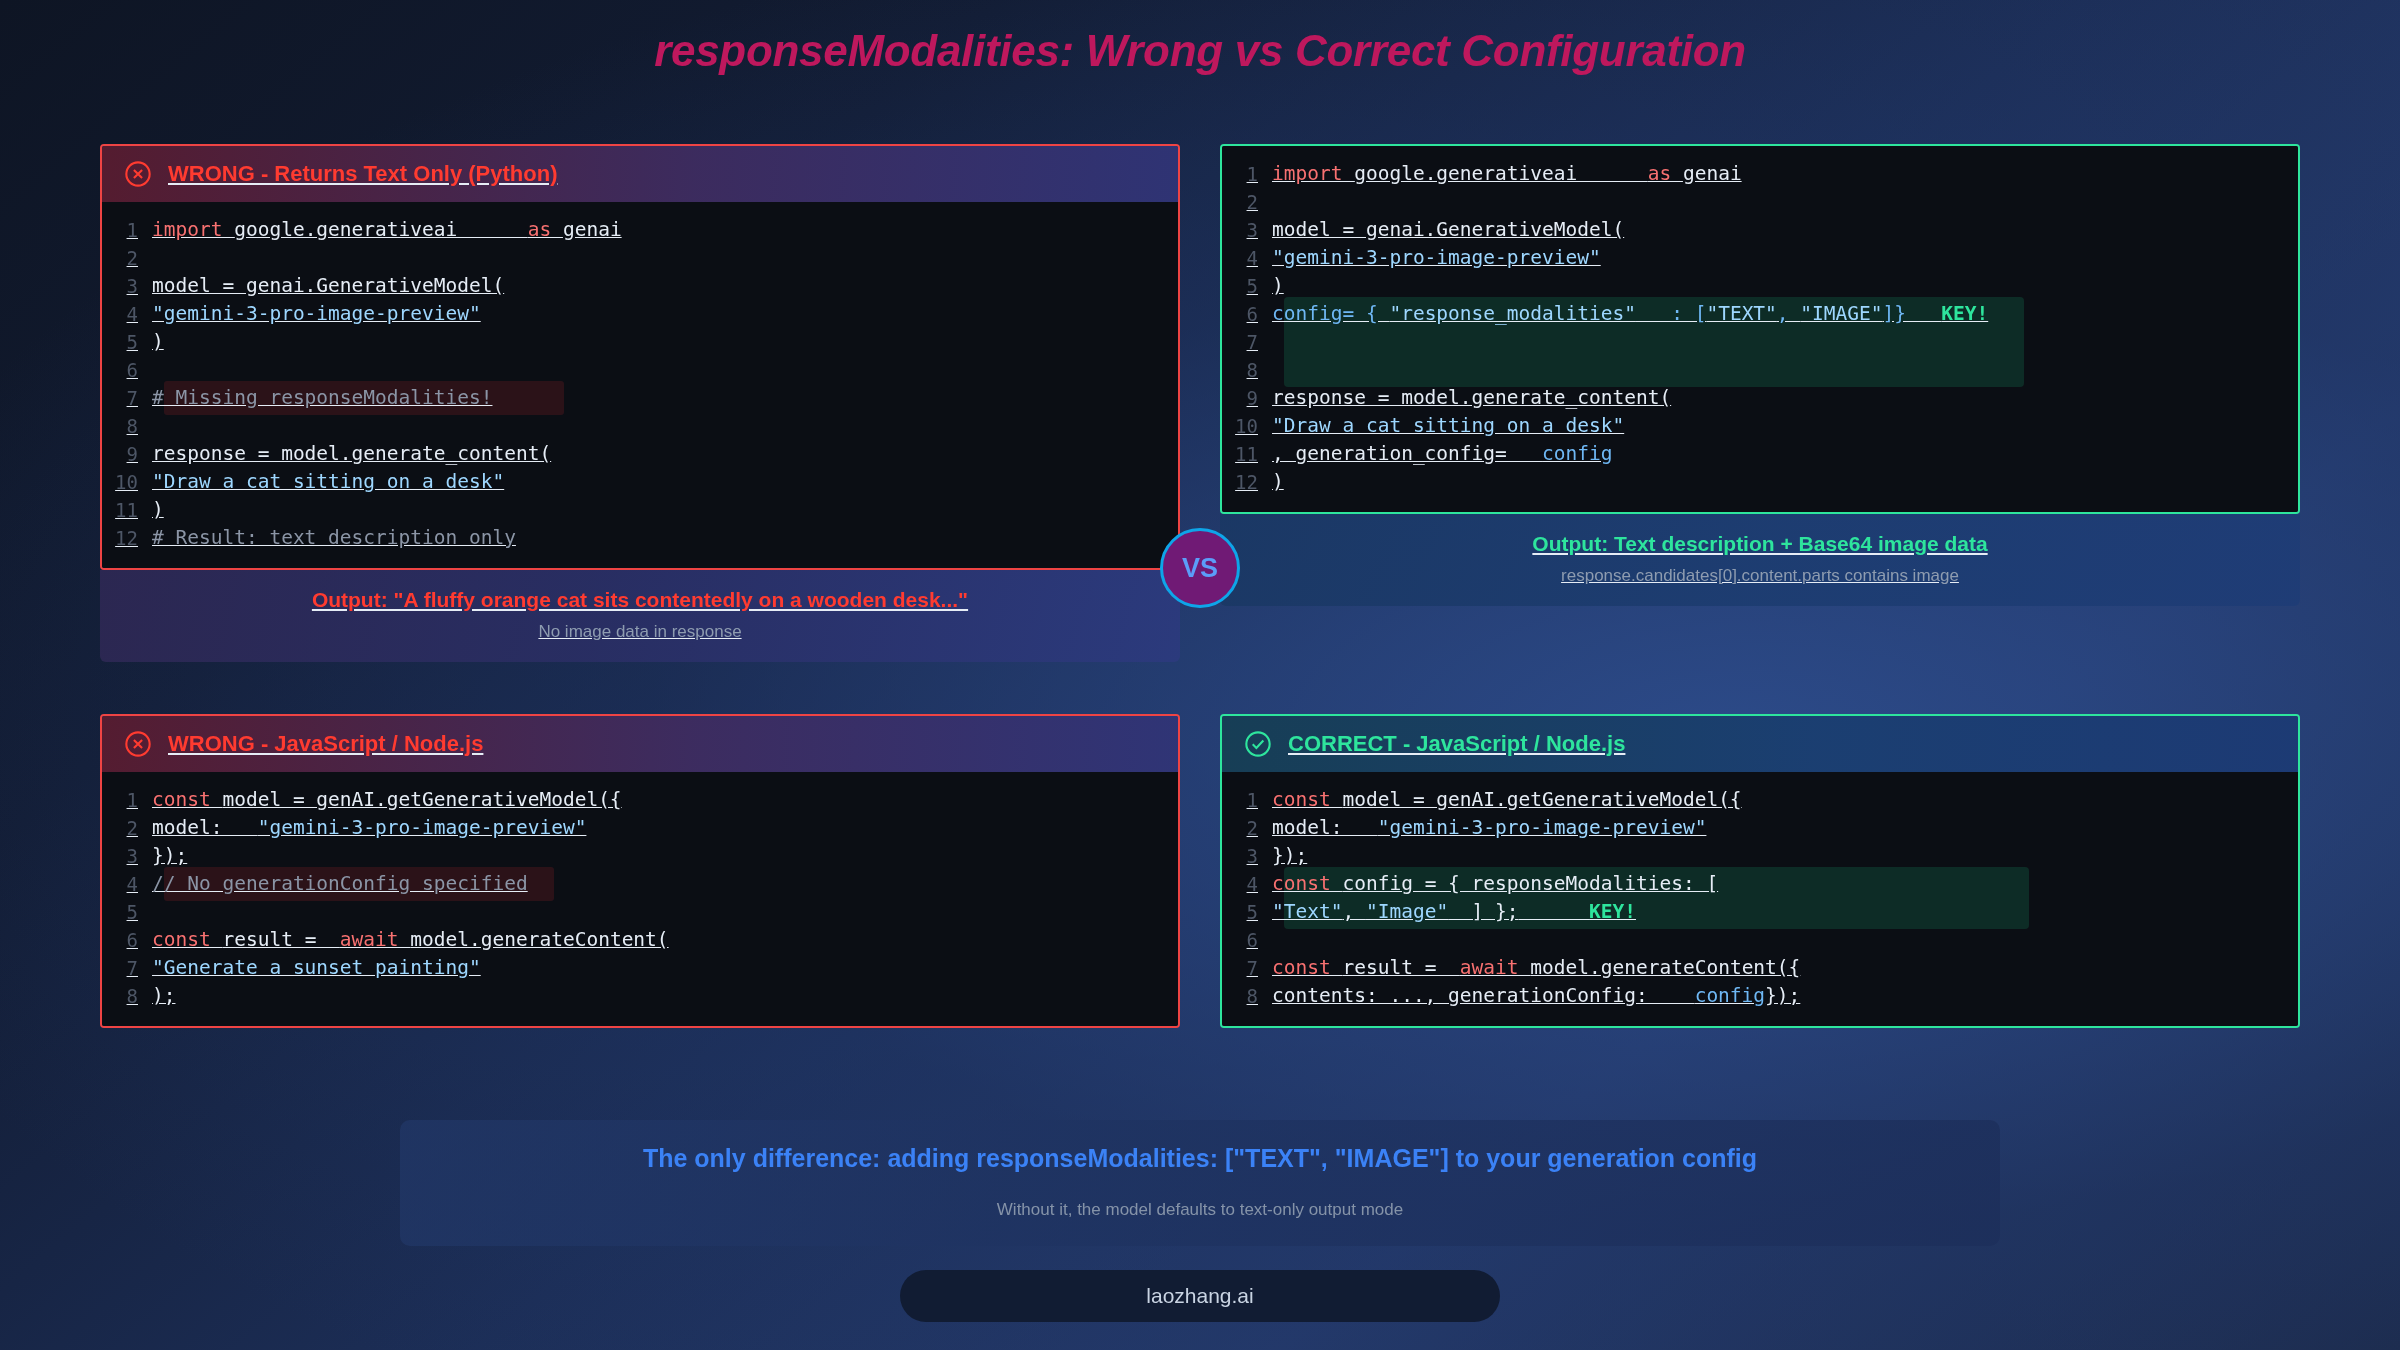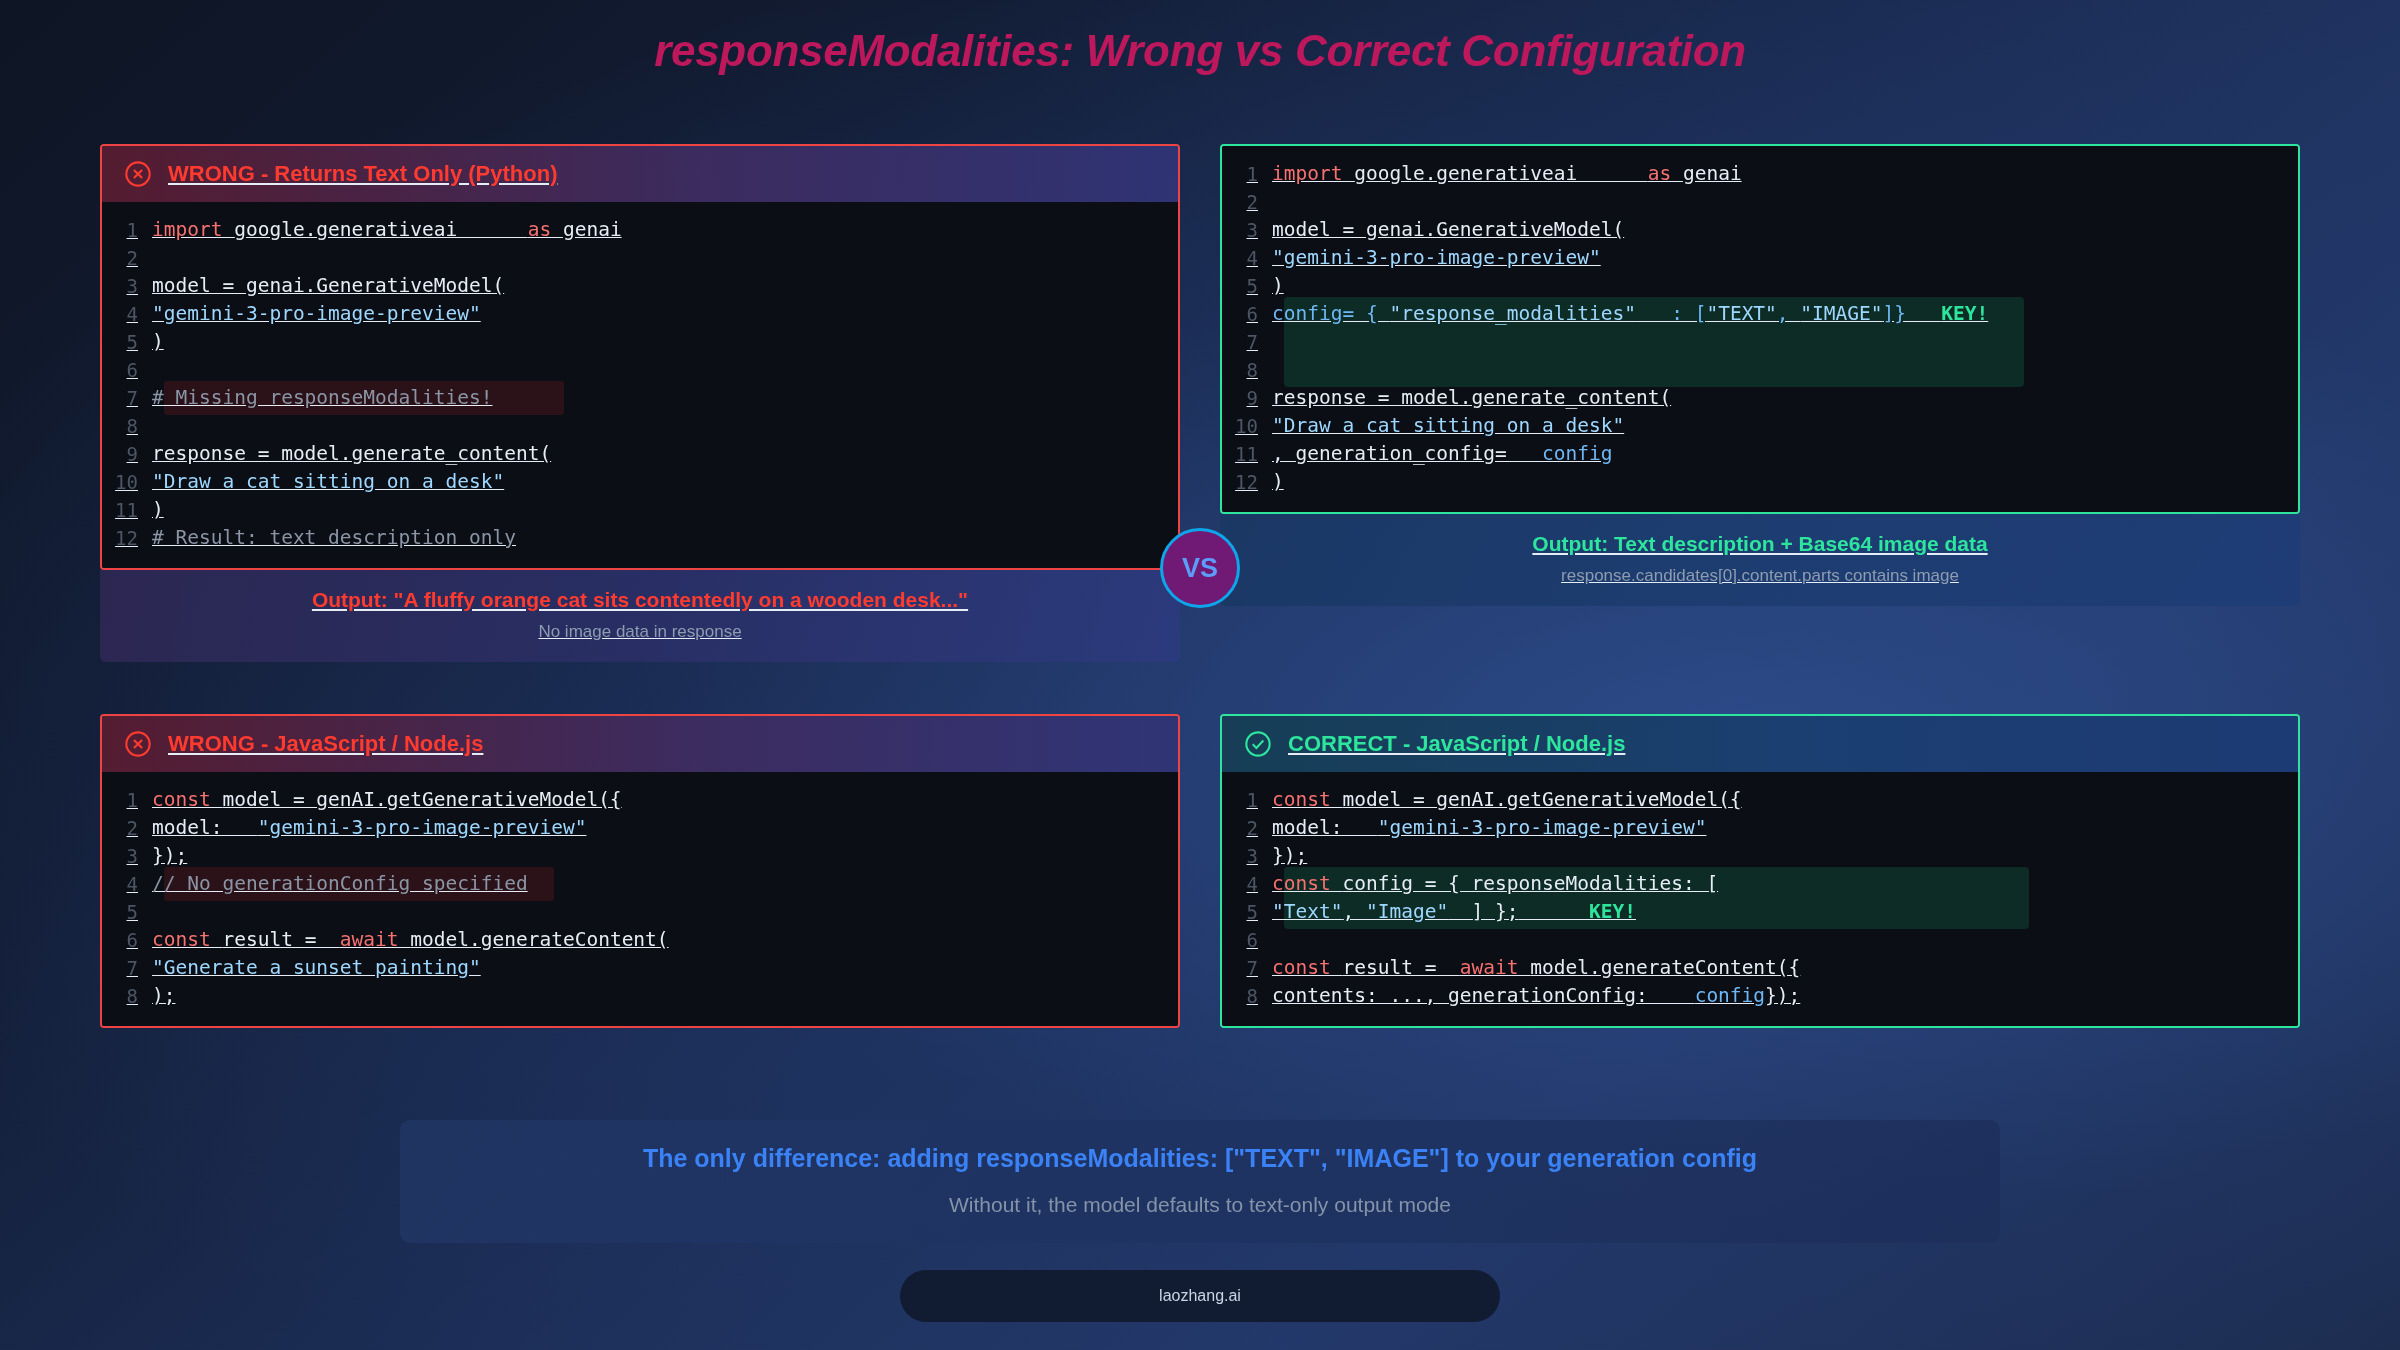--- a/index.html
+++ b/index.html
@@ -123,28 +123,28 @@
     font-size:27px; font-weight:bold; color:#5b9df9; z-index:5;
   }
 
   
   .summary {
     position:absolute; left:400px; top:1120px; width:1600px;
     background:linear-gradient(100deg, rgba(33,55,103,0.75) 0%, rgba(30,50,96,0.75) 50%, rgba(28,46,90,0.75) 100%);
     border-radius:10px; padding:24px 20px 26px 20px; text-align:center;
   }
   .summary-main { font-size:25px; font-weight:bold; color:#3b82f6; }
-  .summary-sub { font-size:21px; color:#8593a8; margin-top:20px; }
+  .summary-sub { font-size:17px; color:#8593a8; margin-top:27px; }
 
   
   .footer-pill {
     position:absolute; left:900px; top:1270px; width:600px; height:52px;
     background:#111c33; border-radius:26px;
     display:flex; align-items:center; justify-content:center;
-    font-size:16px; color:#c9d4e3;
+    font-size:21px; color:#c9d4e3;
   }
 </style>
 </head>
 <body>
 
 <div class="bg-fix"></div>
 
 <div class="page">
 
   <div class="header">

